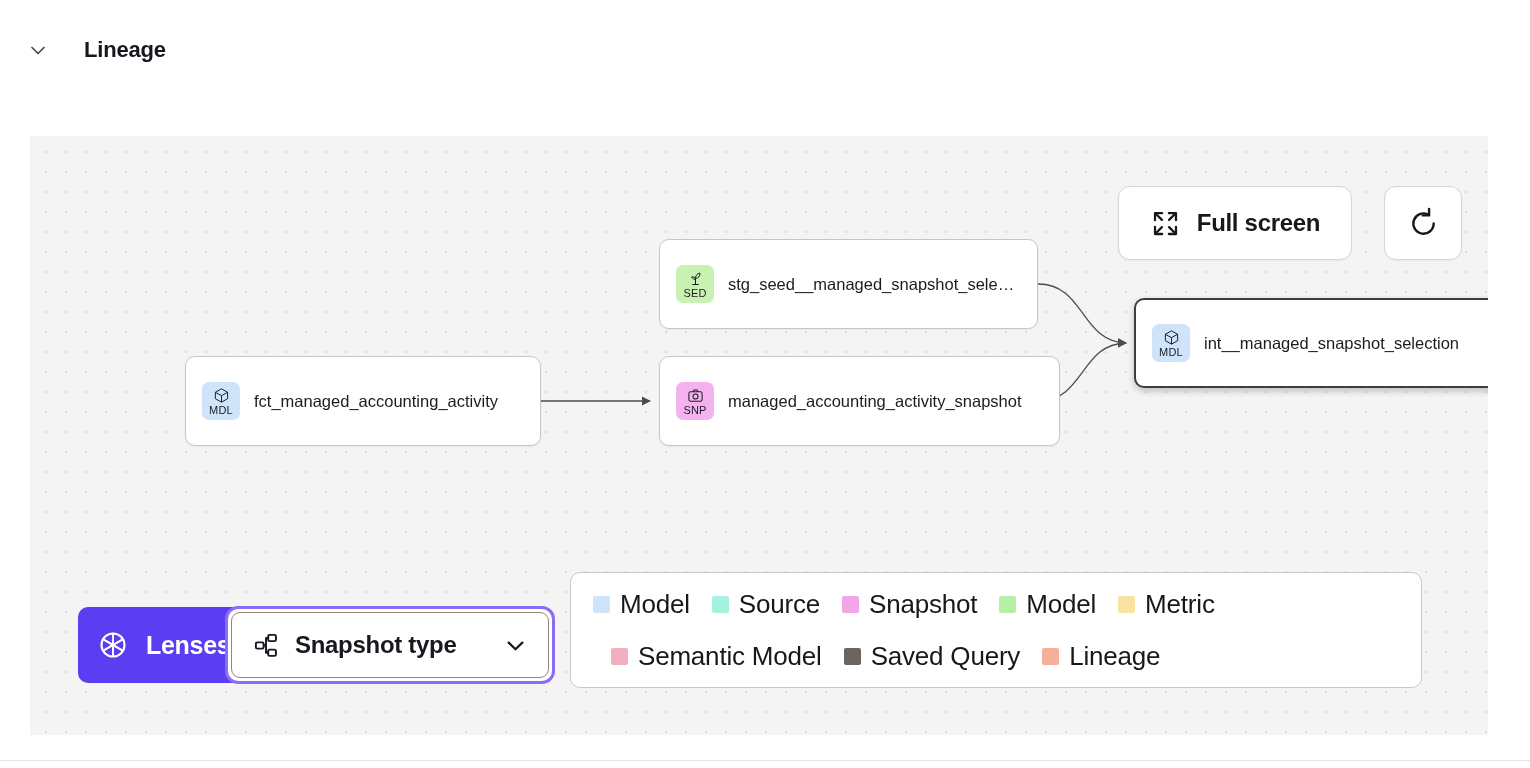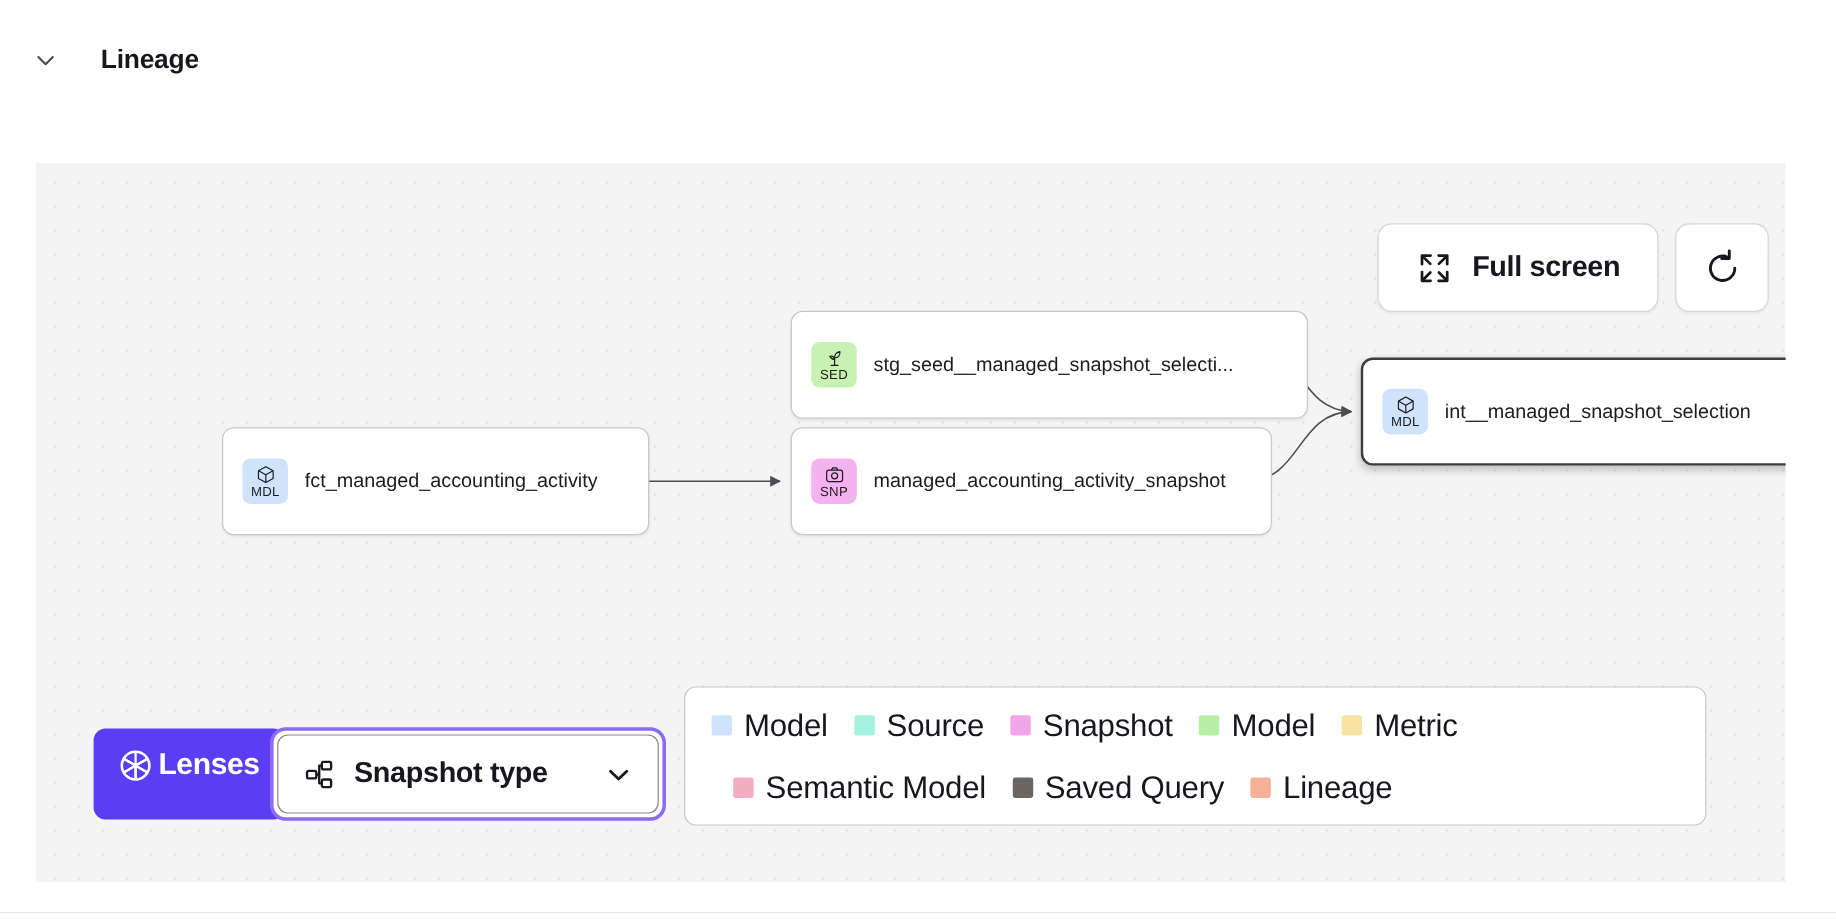--- a/index.html
+++ b/index.html
@@ -91,31 +91,31 @@
     overflow: hidden;
     text-overflow: ellipsis;
   }
 
   .badge-mdl { background: #cfe3fb; }
   .badge-snp { background: #f4b3ef; }
   .badge-sed { background: #c9f1b1; }
 
   
   #node-fct   { left: 155px; top: 220px; width: 356px; height: 90px; }
-  #node-stg   { left: 629px; top: 103px; width: 431px; height: 90px; margin-top: 20px; }
+  #node-stg   { left: 629px; top: 103px; width: 379px; height: 90px; }
   #node-snap  { left: 629px; top: 220px; width: 401px; height: 90px; }
   #node-int   { left: 1104px; top: 162px; width: 420px; height: 90px; }
 
   
   .toolbar {
     position: absolute;
-    right: 14px; top: 50px;
-    display: flex;
-    align-items: center;
-    gap: 14px;
+    right: 26px; top: 50px;
+    display: flex;
+    align-items: center;
+    gap: 32px;
   }
   .tb-btn {
     background: #ffffff;
     border: 1px solid #d8d6d4;
     border-radius: 12px;
     height: 74px;
     display: flex;
     align-items: center;
     justify-content: center;
     cursor: pointer;
@@ -166,27 +166,27 @@
     color: #16181d;
     white-space: nowrap;
     letter-spacing: -0.2px;
   }
 
   
   .lenses-btn {
     position: absolute;
     left: 48px; top: 471px;
     height: 76px;
-    padding: 16px 22px 0 20px;
+    padding: 0 22px 0 20px;
     background: #5b3df2;
     border: none;
     border-radius: 10px;
     display: flex;
-    align-items: flex-start;
-    gap: 4px;
+    align-items: center;
+    gap: 18px;
     cursor: pointer;
     z-index: 1;
   }
   .lenses-label {
     font-size: 25px;
     font-weight: 700;
     color: #ffffff;
     letter-spacing: -0.3px;
   }
   .lenses-btn svg { display: block; flex: none; }

